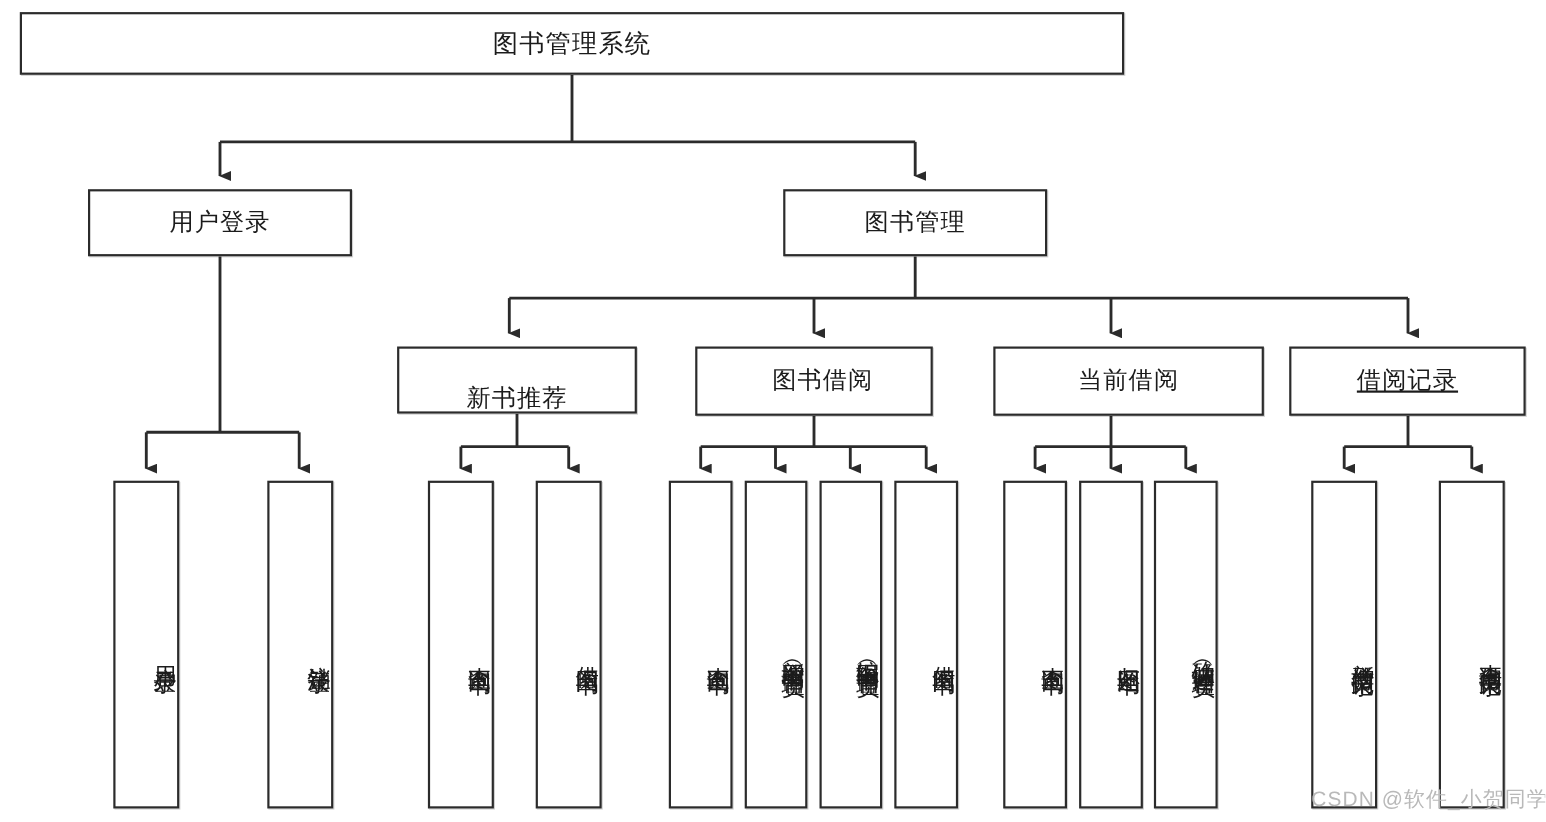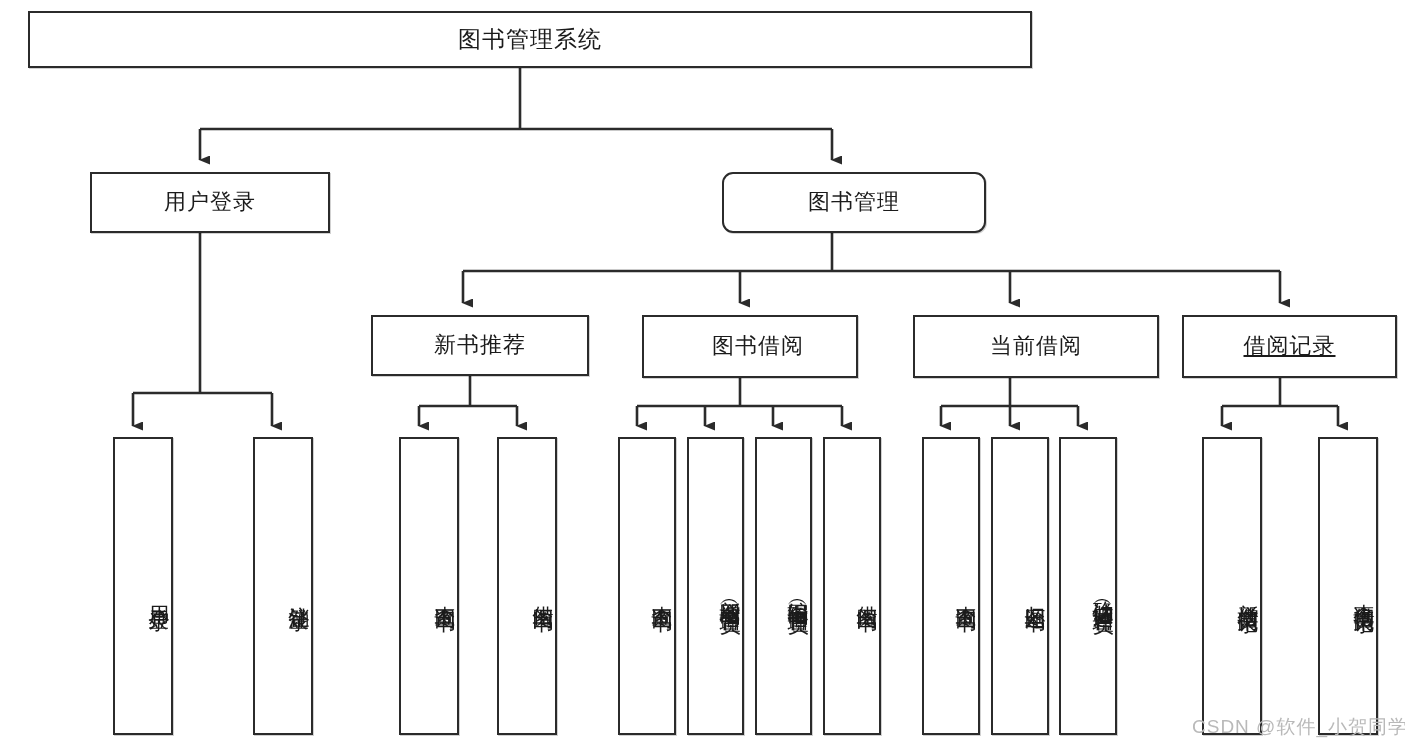--- a/index.html
+++ b/index.html
@@ -28,21 +28,20 @@
   .node {
     position: absolute;
     box-sizing: border-box;
     border: 2px solid #2b2b2b;
     background: #ffffff;
     display: flex;
     align-items: center;
     justify-content: center;
     color: #1b1b1b;
     box-shadow: 1px 1px 0 rgba(0,0,0,0.18);
-    margin-left: 10px;
   }
   .node.horiz {
     font-size: 22px;
     line-height: 1.1;
     letter-spacing: 1px;
   }
   .node.root {
     font-size: 23px;
   }
   .node.vert {
@@ -124,25 +123,25 @@
     </g>
   </svg>
 
   <div class="node horiz root" style="left:18px; top:11px; width:1004px; height:57px;">
     <span>图书管理系统</span>
   </div>
 
   <div class="node horiz" style="left:80px; top:172px; width:240px; height:61px;">
     <span>用户登录</span>
   </div>
-  <div class="node horiz" style="left:712px; top:172px; width:264px; height:61px;border-radius:11px;">
+  <div class="node horiz" style="left:712px; top:172px; width:240px; height:61px;">
     <span>图书管理</span>
   </div>
 
-  <div class="node horiz" style="left:361px; top:315px; width:218px; height:61px;">
+  <div class="node horiz" style="left:361px; top:315px; width:218px; height:61px;align-items:flex-end;">
     <span>新书推荐</span>
   </div>
   <div class="node horiz" style="left:632px; top:315px; width:216px; height:63px;padding-left:16px;">
     <span>图书借阅</span>
   </div>
   <div class="node horiz" style="left:903px; top:315px; width:246px; height:63px;">
     <span>当前借阅</span>
   </div>
   <div class="node horiz" style="left:1172px; top:315px; width:215px; height:63px;text-decoration:underline;">
     <span>借阅记录</span>

